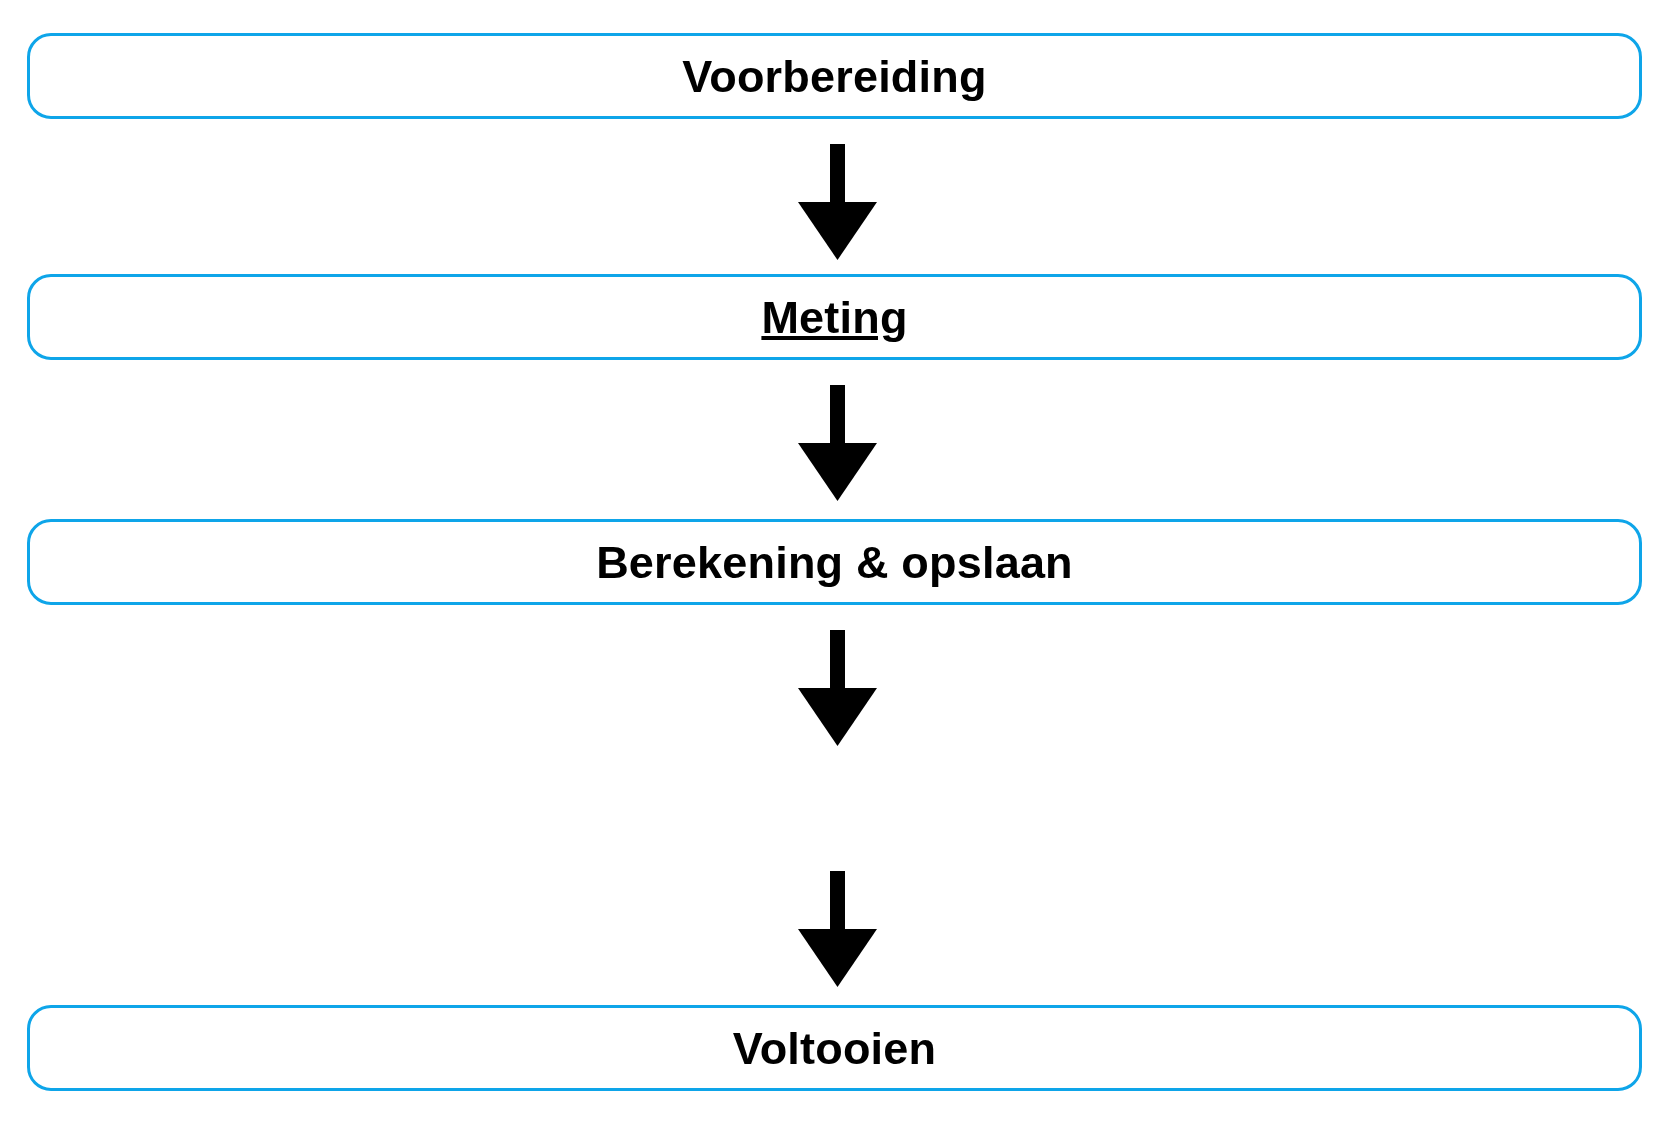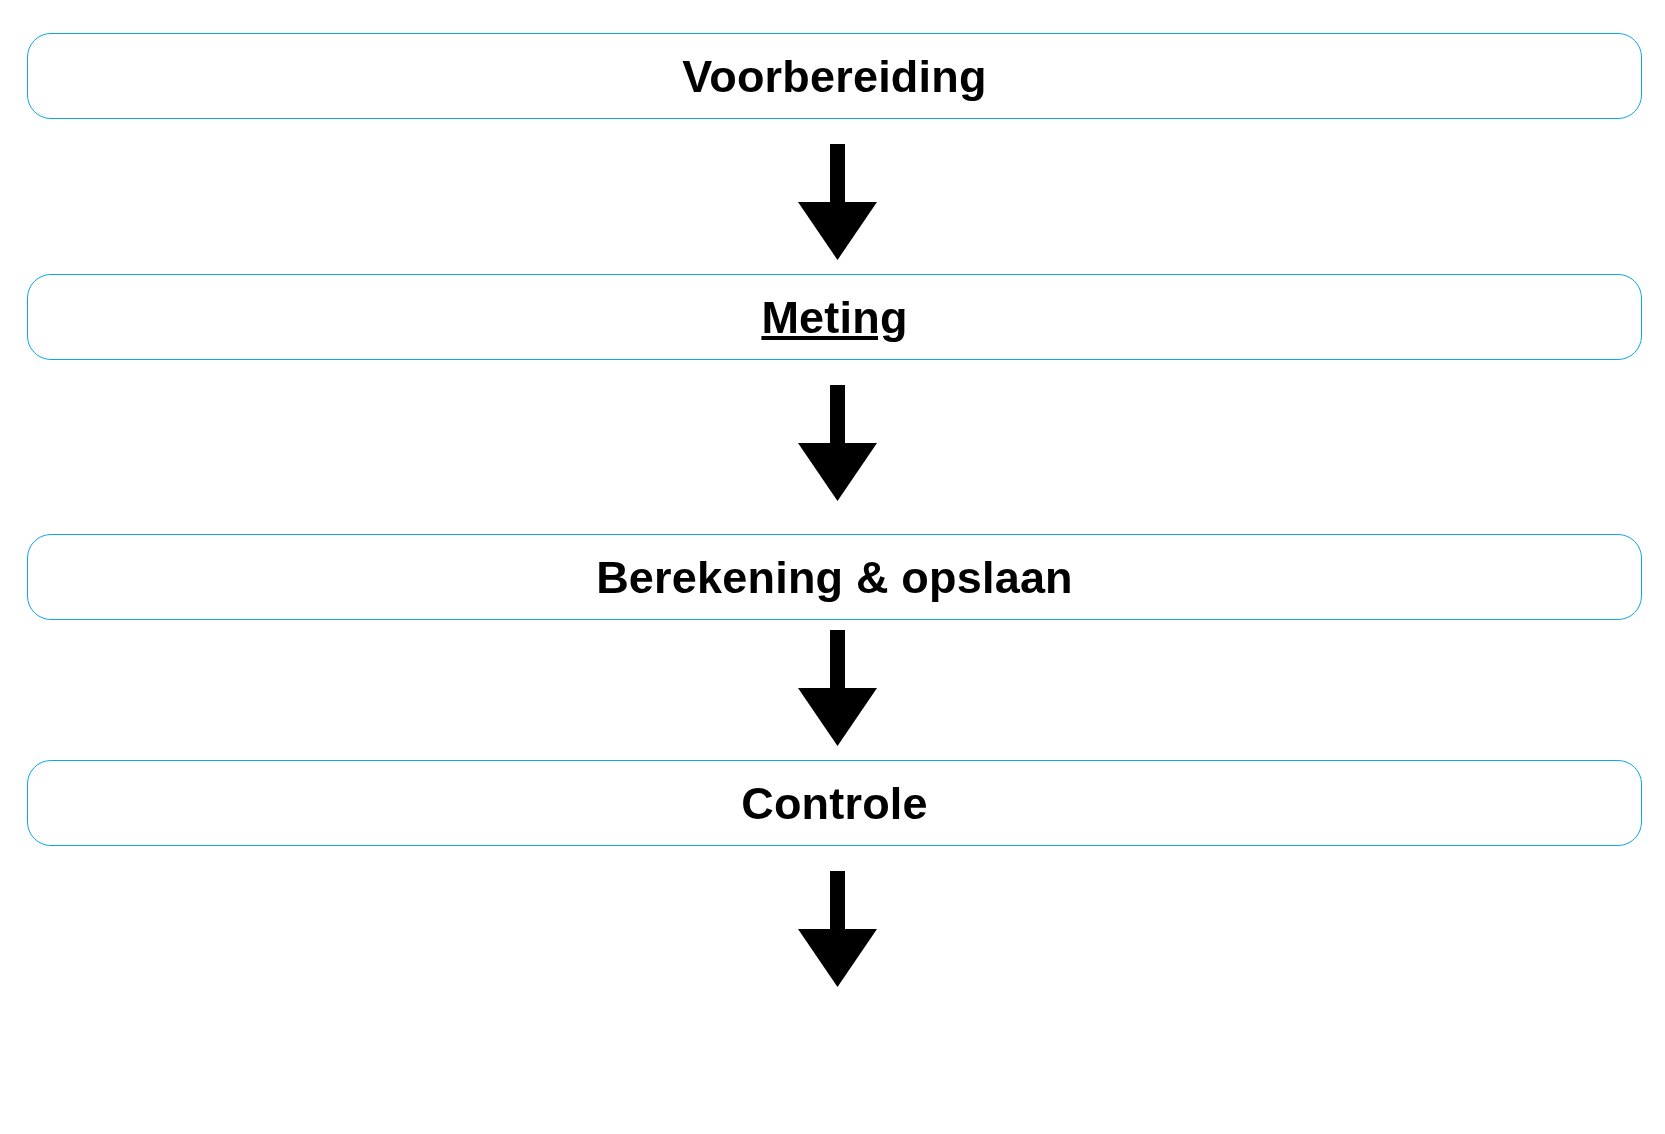--- a/index.html
+++ b/index.html
@@ -27,21 +27,21 @@
     display: flex;
     flex-direction: column;
     align-items: stretch;
   }
   .node {
     position: absolute;
     box-sizing: border-box;
     left: 27px;
     width: 1615px;
     height: 86px;
-    border: 1px solid #0ea5e9;
+    border: 3px solid #0ea5e9;
     border-radius: 24px;
     background: #ffffff;
     display: flex;
     align-items: center;
     justify-content: center;
   }
   .node-label {
     font-family: "Liberation Sans", sans-serif;
     font-weight: bold;
     font-size: 45px;
@@ -58,21 +58,21 @@
     height: 116px;
   }
   .connector svg {
     display: block;
     width: 79px;
     height: 116px;
   }
   
   .n1 { top: 33px; }
   .n2 { top: 274px; text-decoration: underline; }
-  .n3 { top: 534px; }
+  .n3 { top: 519px; }
   .n4 { top: 760px; }
   .n5 { top: 1005px; }
   .c1 { top: 144px; }
   .c2 { top: 385px; }
   .c3 { top: 630px; }
   .c4 { top: 871px; }
 </style>
 </head>
 <body>
 
@@ -111,28 +111,28 @@
 
     <div class="connector c3">
       <svg viewBox="0 0 79 116" xmlns="http://www.w3.org/2000/svg" aria-hidden="true">
         <g>
           <rect x="32" y="0" width="15" height="62" fill="#000000"></rect>
           <polygon points="0,58 79,58 39.5,116" fill="#000000"></polygon>
         </g>
       </svg>
     </div>
 
-    <div class="node n4">
-      <span class="node-label">Controle</span>
-    </div>
 
     <div class="connector c4">
       <svg viewBox="0 0 79 116" xmlns="http://www.w3.org/2000/svg" aria-hidden="true">
         <g>
           <rect x="32" y="0" width="15" height="62" fill="#000000"></rect>
           <polygon points="0,58 79,58 39.5,116" fill="#000000"></polygon>
         </g>
       </svg>
     </div>
 
+    <div class="node n5">
+      <span class="node-label">Voltooien</span>
+    </div>
 
   </div>
 </div>
 
 </body></html>

